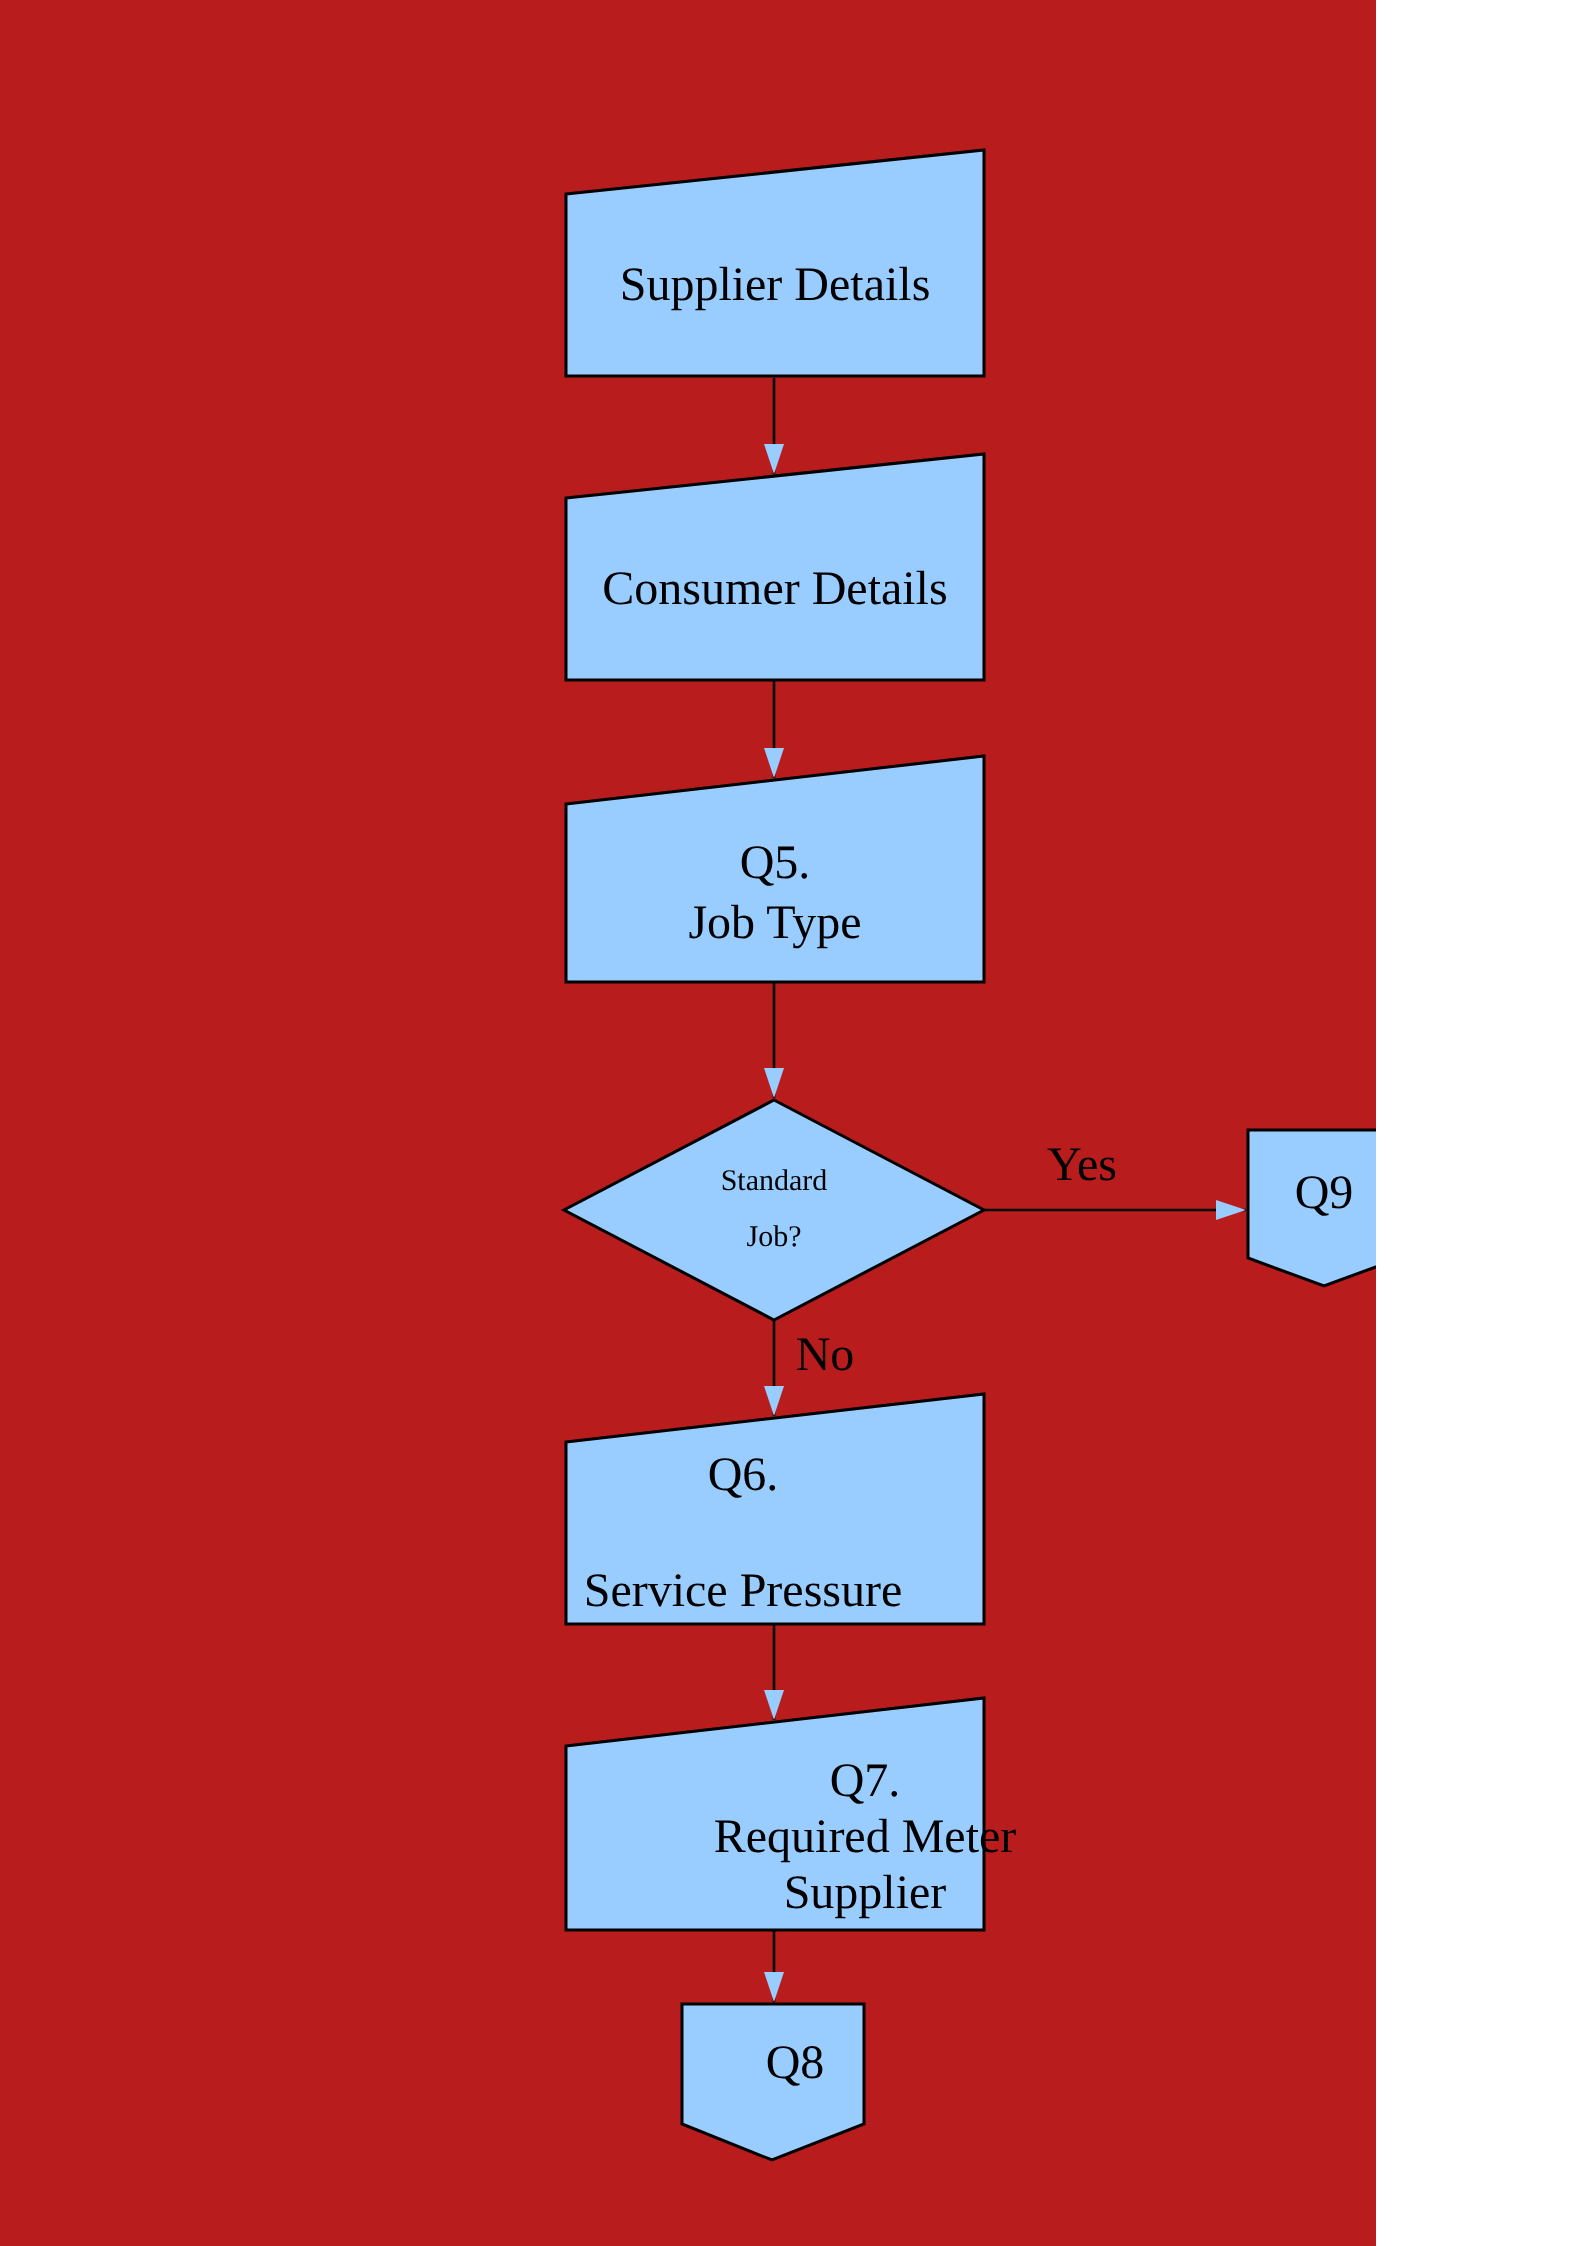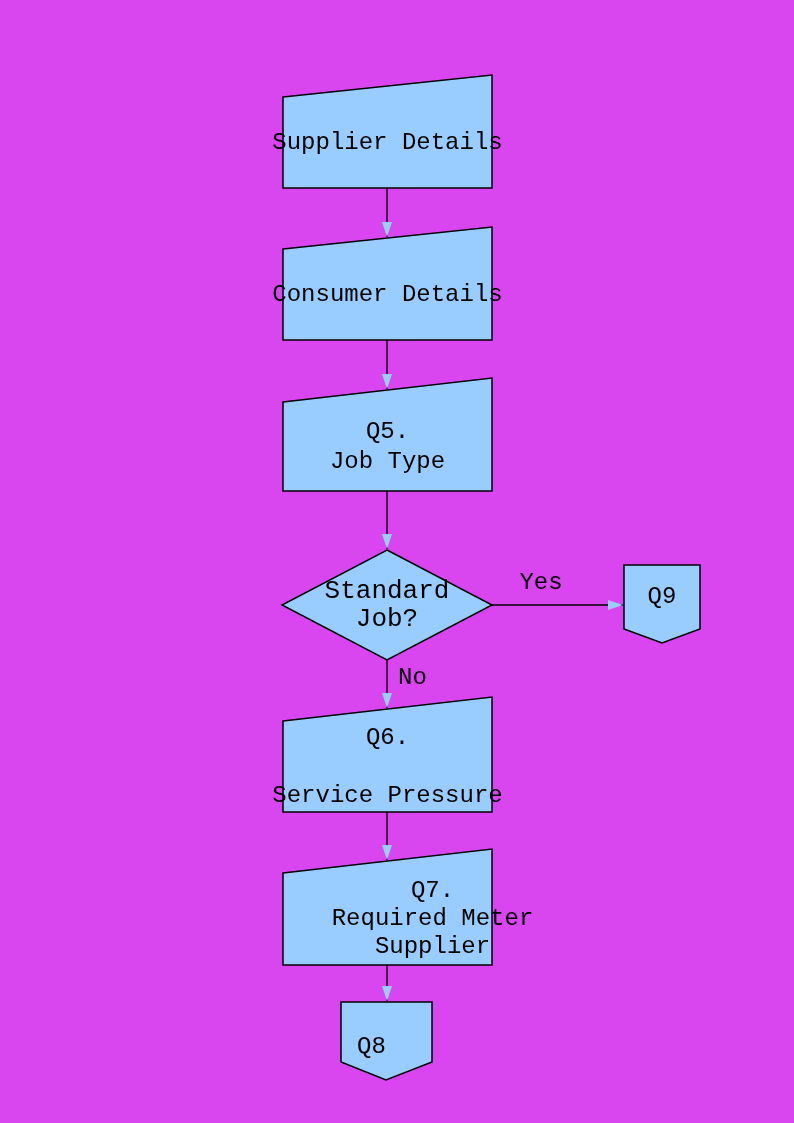--- a/index.html
+++ b/index.html
@@ -2,25 +2,25 @@
 <html><head>
 <meta charset="utf-8">
 <style>
   html, body {
     margin: 0;
     padding: 0;
     background: #ffffff;
   }
   .page {
     position: relative;
-    width: 794px;
+    width: 688px;
     height: 1123px;
-    background: #d946ef;
+    background: #b91c1c;
     overflow: hidden;
-    font-family: Liberation Mono, monospace;
+    font-family: Liberation Serif, serif;
   }
   .diagram-svg {
     position: absolute;
     left: 0;
     top: 0;
   }
   .diagram-svg polygon {
     stroke: #000000;
     stroke-width: 1.5;
     fill: #99CCFF; 
@@ -39,21 +39,21 @@
     color: #000000;
     font-size: 24px;
     line-height: 30px;
     pointer-events: none;
   }
   .label .line {
     display: block;
     white-space: nowrap;
   }
   .diamond-label {
-    font-size: 26px;
+    font-size: 15px;
     line-height: 28px;
   }
   .lh28 {
     line-height: 28px;
     padding-left: 45px;
   }
   .edge-label {
     font-size: 24px;
     line-height: 26px;
   }
@@ -103,32 +103,32 @@
 
   <div class="label diamond-label" style="left:282px; top:550px; width:210px; height:110px;">
     <span class="line" data-bind="diagram.nodes.decision.line1">Standard</span>
     <span class="line" data-bind="diagram.nodes.decision.line2">Job?</span>
   </div>
 
   <div class="label" style="left:624px; top:565px; width:76px; height:64px;">
     <span class="line" data-bind="diagram.nodes.q9.label">Q9</span>
   </div>
 
-  <div class="label" style="left:283px; top:721px; width:209px; height:91px;gap:28px;">
+  <div class="label" style="left:267px; top:721px; width:209px; height:91px;gap:28px;">
     <span class="line" data-bind="diagram.nodes.q6.line1">Q6.</span>
     <span class="line" data-bind="diagram.nodes.q6.line2">Service Pressure</span>
   </div>
 
   <div class="label lh28" style="left:283px; top:873px; width:209px; height:92px;">
     <span class="line" data-bind="diagram.nodes.q7.line1">Q7.</span>
     <span class="line" data-bind="diagram.nodes.q7.line2">Required Meter</span>
     <span class="line" data-bind="diagram.nodes.q7.line3">Supplier</span>
   </div>
 
-  <div class="label" style="left:326px; top:1002px; width:91px; height:60px;justify-content:flex-end;">
+  <div class="label" style="left:352px; top:1002px; width:91px; height:60px;">
     <span class="line" data-bind="diagram.nodes.q8.label">Q8</span>
   </div>
 
   <div class="label edge-label" style="left:505px; top:570px; width:72px; height:26px;">
     <span class="line" data-bind="diagram.edges.3.label">Yes</span>
   </div>
 
   <div class="label edge-label" style="left:377px; top:664px; width:71px; height:27px;">
     <span class="line" data-bind="diagram.edges.4.label">No</span>
   </div>

